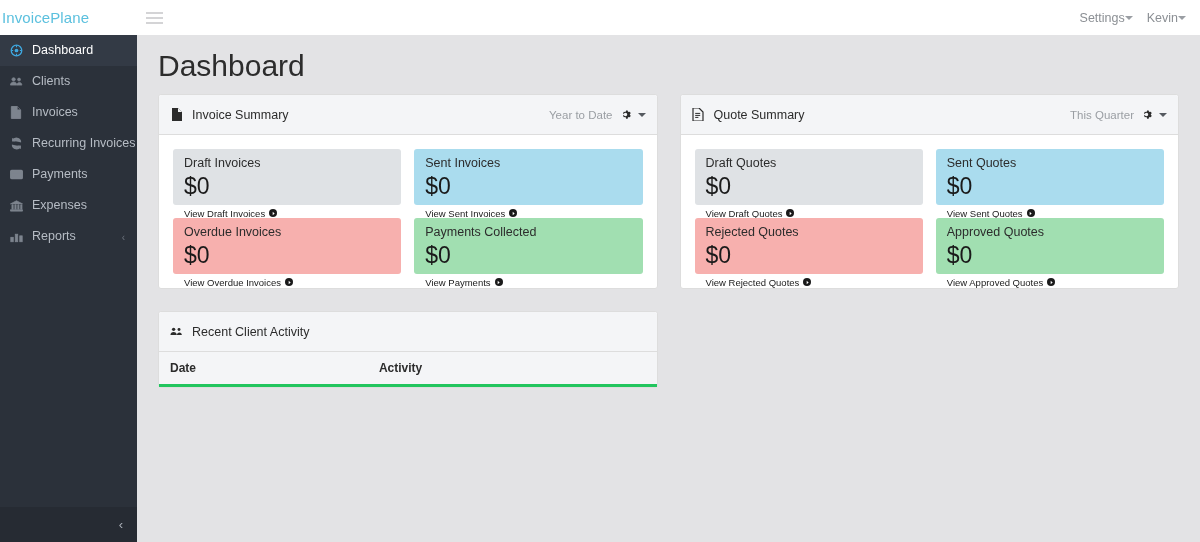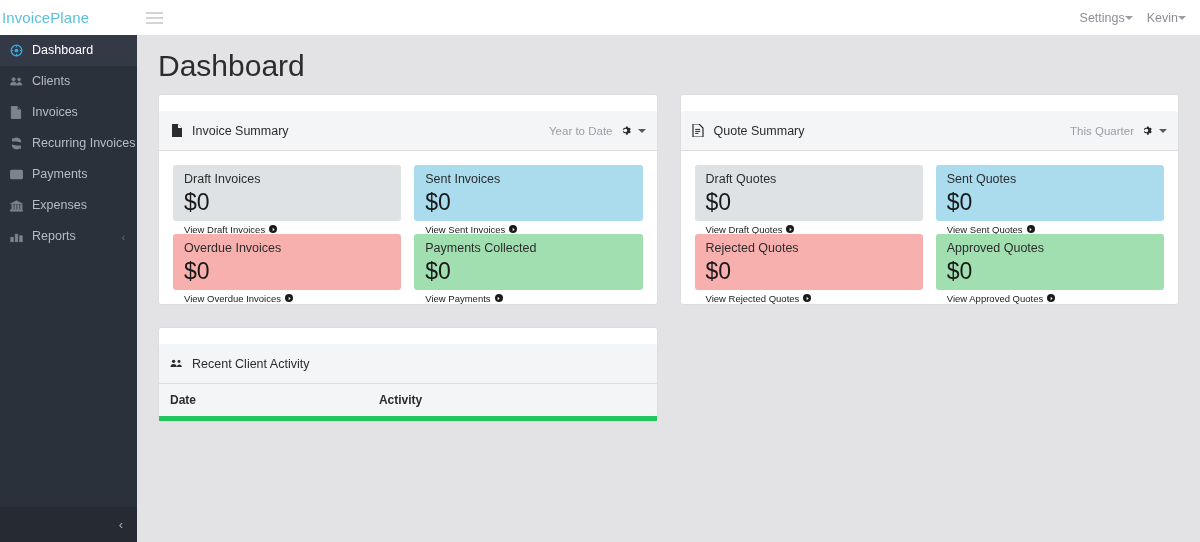--- a/index.html
+++ b/index.html
@@ -96,21 +96,20 @@
     border-radius: 3px;
     flex: 1 1 0;
     min-width: 0;
   }
   .panel-head {
     display: flex; align-items: center;
     height: 40px; padding: 0 11px;
     background: #f4f5f7;
     border-bottom: 1px solid #dddddd;
     border-radius: 3px 3px 0 0;
-    margin-top: 16px;
   }
   .panel-head .head-ico {
     width: 13px; height: 13px; margin-right: 9px;
     display: flex; align-items: center; justify-content: center;
   }
   .panel-head .head-ico svg { display: block; fill: #2c2c2c; }
   .panel-title { font-size: 12.5px; color: #2c2c2c; }
   .panel-head-right {
     margin-left: auto; display: flex; align-items: center; gap: 7px;
   }
@@ -157,21 +156,21 @@
   .arrow-circ svg { display: block; fill: #ffffff; }
 
   
   .activity-wrap { margin-top: 22px; display: flex; }
   .activity-panel { flex: 0 0 calc(50% - 11px); }
   .activity-table { width: 100%; border-collapse: collapse; }
   .activity-table th {
     background: #f4f5f7;
     font-size: 12px; color: #2c2c2c; font-weight: bold;
     text-align: left; padding: 9px 11px;
-    border-bottom: 5px solid #22c55e;
+    border-bottom: 3px solid #22c55e;
   }
   .activity-table th.col-date { width: 42%; }
 </style>
 </head>
 <body>
 
 <div class="topbar">
   <div class="brand">InvoicePlane</div>
   <div class="hamburger">
     <i></i>

